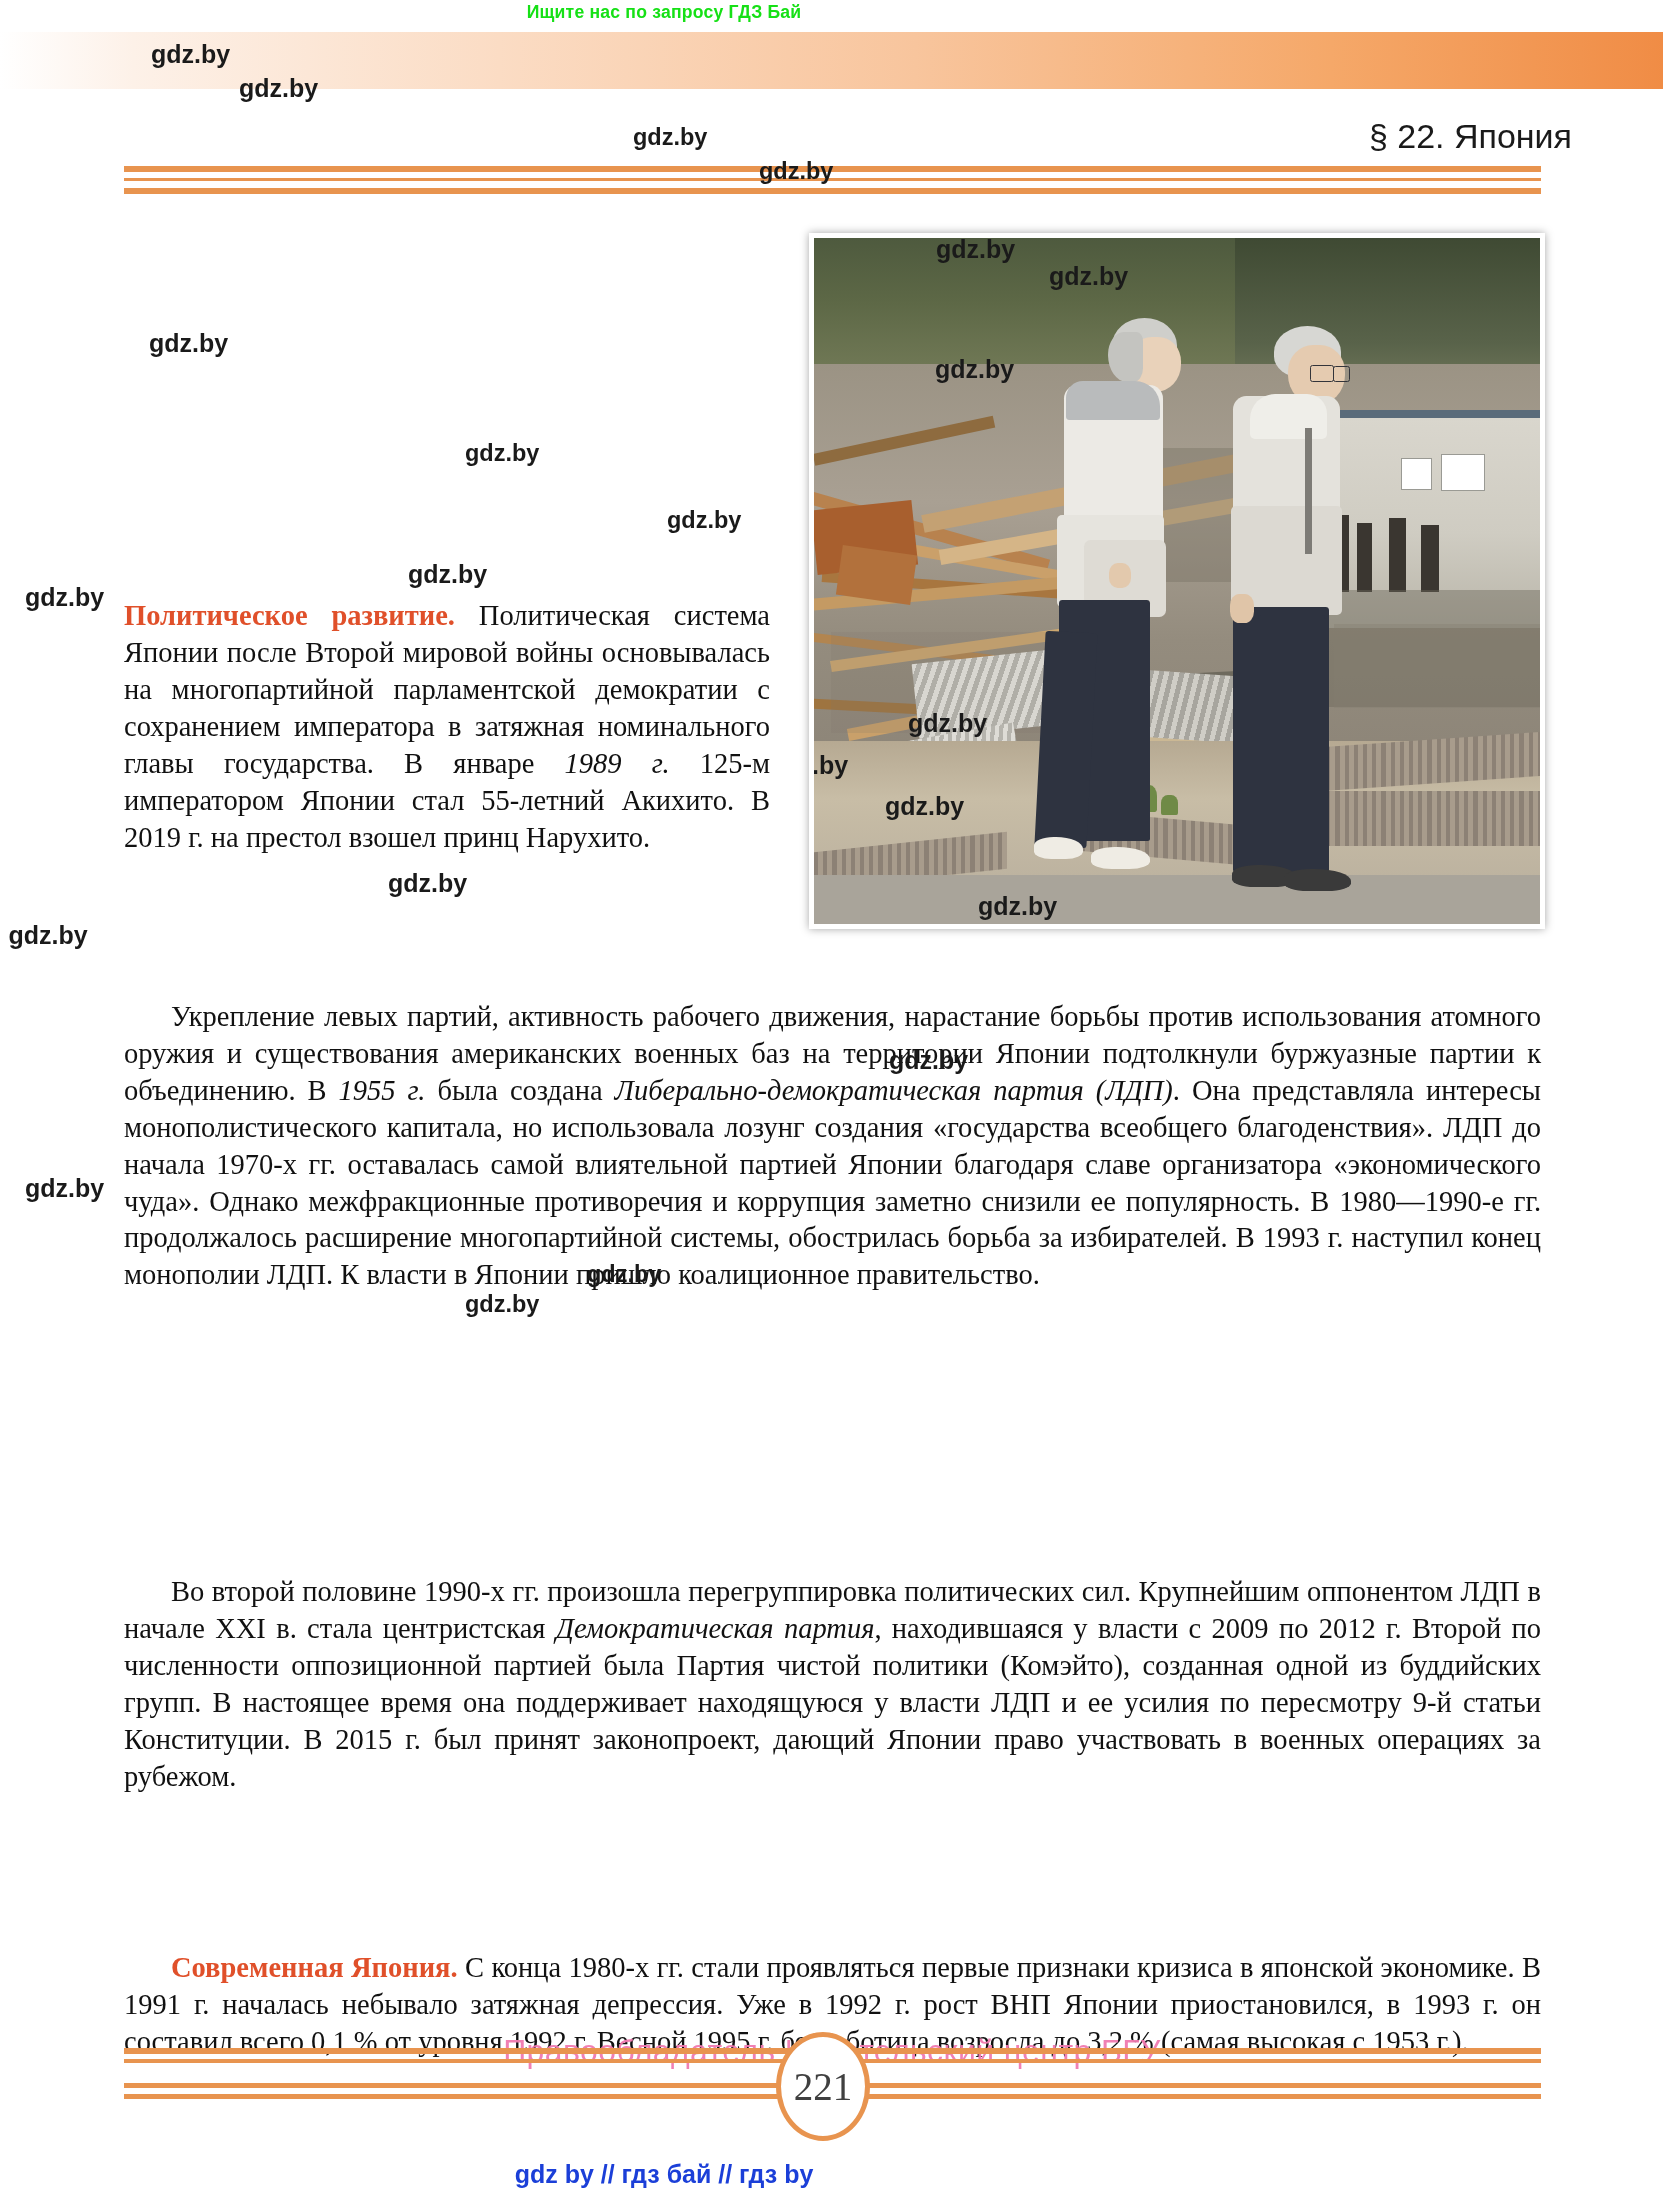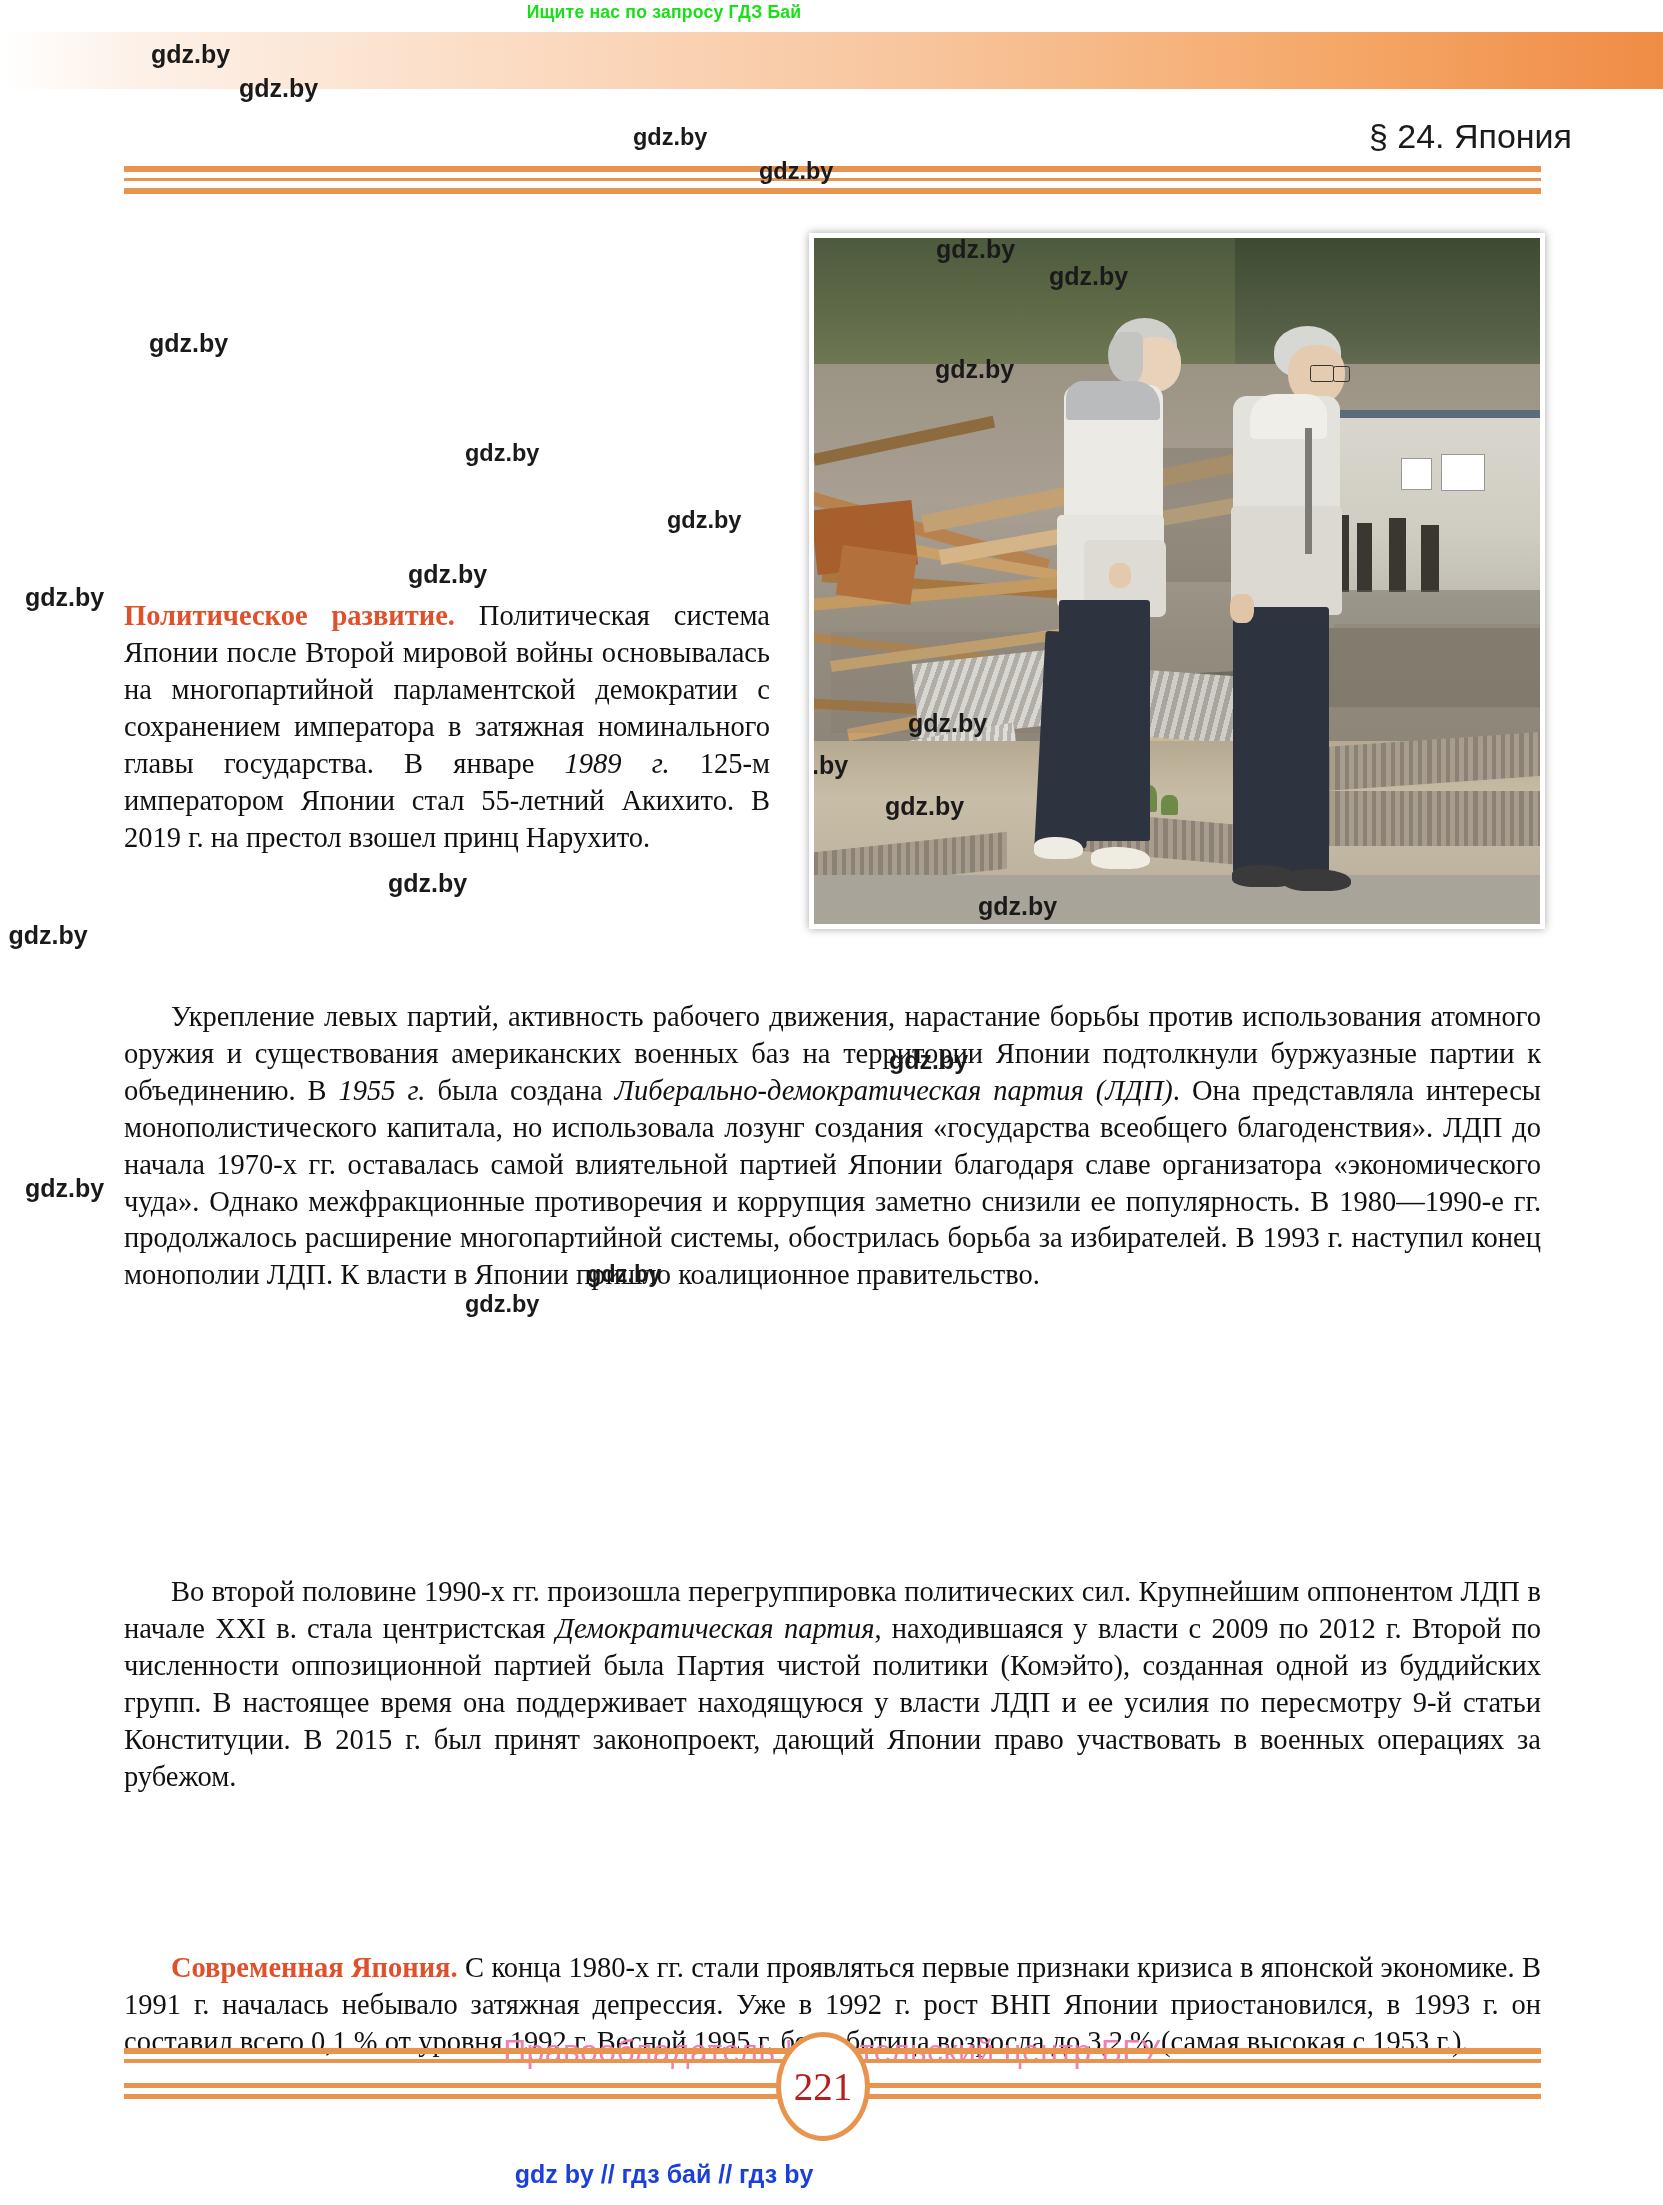--- a/index.html
+++ b/index.html
@@ -115,21 +115,21 @@
   .f-a{left:124px;top:2048px;width:1417px;height:5.9px;}
   .f-b{left:124px;top:2059px;width:1417px;height:4.2px;}
   .f-c{left:124px;top:2083px;width:1417px;height:5px;}
   .f-d{left:124px;top:2094px;width:1417px;height:5px;}
 
   .pagenum-oval{
     position:absolute;left:776px;top:2032px;width:84px;height:99px;
     border:5.9px solid #e8944f;border-radius:50%;
     background:#ffffff;
     display:flex;align-items:center;justify-content:center;
-    font-size:39px;color:#b91c1c;
+    font-size:39px;color:#404040;
     font-family:"Liberation Serif", serif;
   }
   .copyright{
     position:absolute;left:0;top:2033px;width:1664px;text-align:center;
     font-family:"Liberation Sans", sans-serif;
     font-size:32px;color:#f07ab0;letter-spacing:0.4px;
     opacity:.95;
   }
   .bottom-links{
     position:absolute;left:0;top:2160px;width:1328px;text-align:center;
@@ -147,21 +147,21 @@
 </style>
 </head>
 <body>
 
 <div class="page">
 
   <div class="promo">Ищите нас по запросу ГДЗ Бай</div>
 
   <div class="grad-band"></div>
 
-  <div class="sec-title">§ 24. Япония</div>
+  <div class="sec-title">§ 22. Япония</div>
 
   <div class="rule rule-a"></div>
   <div class="rule rule-b"></div>
   <div class="rule rule-c"></div>
 
 
   <div class="photo-wrap">
     <div class="ph ph-hill"></div>
     <div class="ph ph-hill2"></div>
     <div class="ph ph-rubble"></div>

